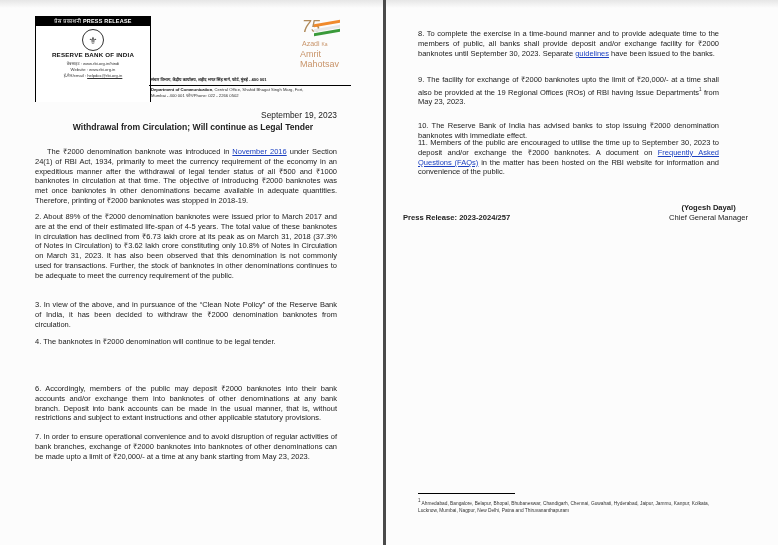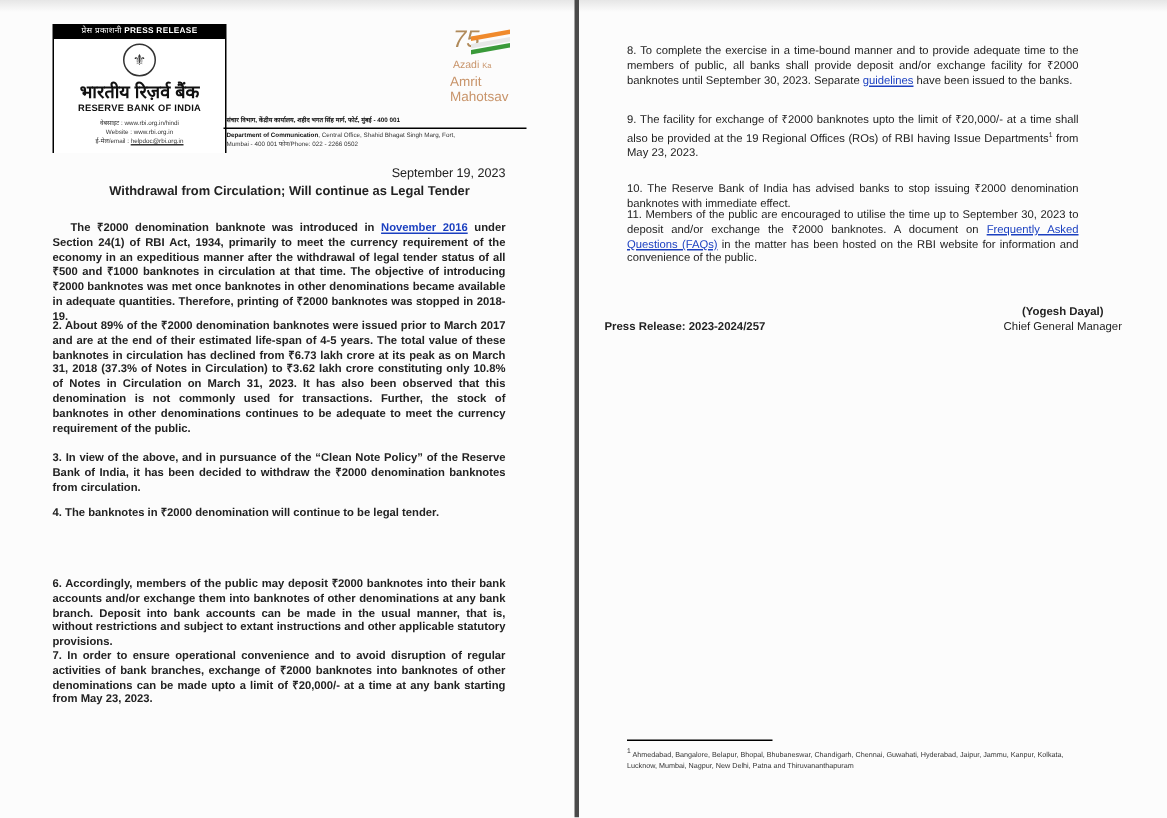--- a/index.html
+++ b/index.html
@@ -30,21 +30,21 @@
   .logo75 .num { position:absolute; left:4px; top:0; font-size:16px; color:#b08a5a; font-style:italic; }
   .flag { position:absolute; left:16px; top:4px; width:26px; }
   .flag div { height:3px; margin-bottom:1.5px; transform:skewY(-10deg); }
   .logo75 .azadi { position:absolute; left:4px; top:22px; font-size:7px; color:#c8946a; }
   .logo75 .amrit { position:absolute; left:2px; top:31px; font-size:7px; color:#c8946a; }
   .logo75 .amrit span { font-size:9px;margin-top:47px; }
 
   
   .date { position:absolute; right:46px; top:110px; font-size:8.4px; }
   .title { position:absolute; left:38px; width:310px; top:122px; text-align:center; font-size:8.6px; font-weight:bold; line-height:10.5px; }
-  .para { position:absolute; left:35px; width:302px; font-size:7.5px; line-height:9.8px; text-align:justify; color:#222;font-weight:bold; }
+  .para { position:absolute; left:35px; width:302px; font-size:7.5px; line-height:9.8px; text-align:justify; color:#222; }
   .para a, .rpara a { color:#1a3fc0; text-decoration:underline; }
   .rpara { position:absolute; left:32px; width:301px; font-size:7.5px; line-height:9.8px; text-align:justify; color:#222; }
   .sig { position:absolute; right:30px; font-size:7.6px; text-align:center; line-height:9.5px; }
   .sig b { display:block;text-align:center; }
   .prno { position:absolute; left:17px; top:213px; font-size:7.6px; font-weight:bold; }
   .fn-line { position:absolute; left:32px; top:493px; width:97px; height:1px; background:#000; }
   .footnote { position:absolute; left:32px; top:497px; width:300px; font-size:4.8px; line-height:7.5px; color:#333; }
   sup { font-size:4.5px; }
 </style>
 </head>
@@ -52,21 +52,20 @@
 
 <div class="topshade"></div>
 
 <div class="page left">
   <div class="pr-box">
     <div class="pr-bar">
       <span>प्रेस प्रकाशनी</span>
       <b>PRESS RELEASE</b>
     </div>
     <div class="emblem">⚜</div>
-    <div class="rbi-hindi">भारतीय रिज़र्व बैंक</div>
     <div class="rbi-eng">RESERVE BANK OF INDIA</div>
     <div class="contact">
       <div>वेबसाइट : www.rbi.org.in/hindi</div>
       <div>Website : www.rbi.org.in</div>
       <div><span>ई-मेल/email : </span><u>helpdoc@rbi.org.in</u></div>
     </div>
   </div>
   <div class="hdr-line"></div>
   <div class="dept" style="top:77px"><b>संचार विभाग, केंद्रीय कार्यालय, शहीद भगत सिंह मार्ग, फोर्ट, मुंबई - 400 001</b></div>
   <div class="dept" style="top:87px">

